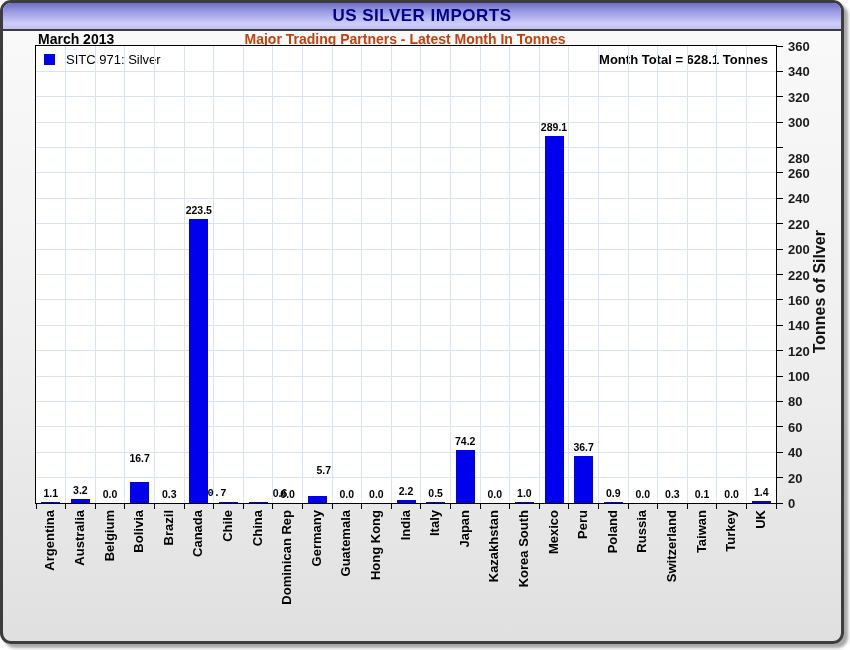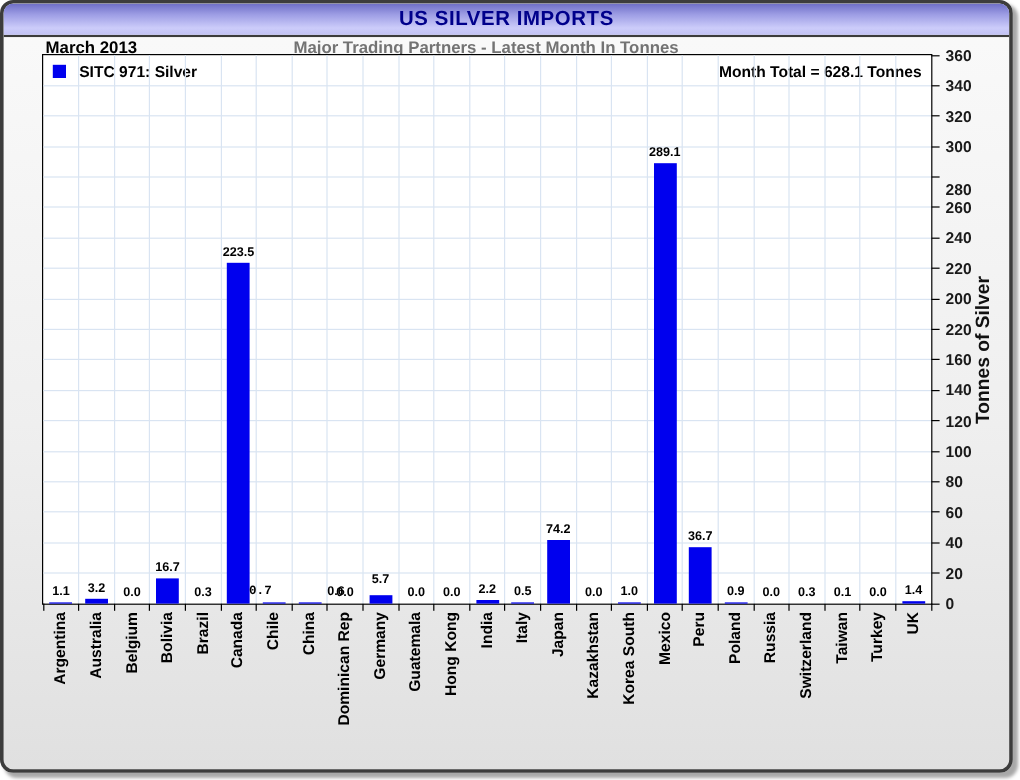--- a/index.html
+++ b/index.html
@@ -5,33 +5,33 @@
   html,body{margin:0;padding:0;}
   body{width:850px;height:650px;overflow:hidden;background:#ffffff;font-family:"Liberation Sans",sans-serif;}
   .canvas{position:relative;width:850px;height:650px;}
   .frame{position:absolute;left:0;top:0;width:838px;height:638px;border:3px solid #3c3c3c;border-radius:11px;
          background:linear-gradient(180deg,#fafafa 0%,#efefef 55%,#e0e0e0 100%);box-shadow:4px 4px 3px #a8a8a8;}
   .titlebar{position:absolute;left:3px;top:3px;width:838px;height:26px;border-radius:8px 8px 0 0;
             background:linear-gradient(180deg,#6e6ec6 0%,#9d9de4 35%,#ccccfa 78%,#c2c2f4 100%);
             border-bottom:2px solid #3c3c3c;text-align:center;line-height:26px;
             font-size:17px;font-weight:bold;color:#00008b;letter-spacing:0.5px;}
   .date{position:absolute;left:38px;top:31px;font-size:14px;font-weight:bold;color:#000;}
-  .subtitle{position:absolute;left:35px;top:31px;width:740px;text-align:center;font-size:14px;font-weight:bold;color:#737373;}
+  .subtitle{position:absolute;left:35px;top:31px;width:740px;text-align:center;font-size:14px;font-weight:bold;color:#c2410c;}
   .plot{position:absolute;left:35px;top:45px;width:740px;height:457px;background:#ffffff;border:1px solid #000;}
   .hgrid{position:absolute;left:0;width:740px;height:1px;background:#d9e4f2;}
   .vgrid{position:absolute;top:0;height:457px;width:1px;background:#d9e4f2;}
   .bar{position:absolute;bottom:0;width:19px;background:#0000ee;}
   .vlabel{position:absolute;transform:translateX(-50%);font-size:10.5px;font-weight:bold;color:#000;white-space:nowrap;}
   .xtick{position:absolute;top:457px;width:1px;height:6px;background:#000;}
   .ytick{position:absolute;left:740px;width:7px;height:1px;background:#000;}
   .ynum{position:absolute;left:752px;transform:translateY(-50%);font-size:13px;font-weight:bold;color:#1a1a1a;}
   .xlabel{position:absolute;top:464px;writing-mode:vertical-rl;transform:rotate(180deg);
           font-size:13px;font-weight:bold;color:#000;white-space:nowrap;}
   .legend{position:absolute;left:8px;top:6px;display:flex;align-items:center;gap:11px;
-          font-size:13px;font-weight:bold;color:#000;}
+          font-size:13px;font-weight:normal;color:#000;}
   .swatch{width:11px;height:11px;background:#0000ee;display:inline-block;}
   .month-total{position:absolute;right:8px;top:6px;font-size:13px;font-weight:bold;color:#000;}
   .yaxis-title{position:absolute;left:811px;top:230px;writing-mode:vertical-rl;transform:rotate(180deg);
                font-size:16px;font-weight:bold;color:#111;}
   .footer{position:absolute;left:0;top:621px;width:844px;text-align:center;font-size:14px;font-weight:bold;color:#00008b;}
 </style>
 </head>
 <body>
 
 <div class="canvas">
@@ -93,37 +93,37 @@
       <div class="vgrid" style="left: 709.9px;"></div>
       <div class="bar" style="left: 5.3px; height: 1px; background: rgb(0, 0, 238);"></div>
       <div class="vlabel" style="left: 14.8px; bottom: 4px;">1.1</div>
       <div class="xlabel" style="left: 6.3px;">Argentina</div>
       <div class="bar" style="left: 34.9px; height: 4px; background: rgb(0, 0, 238);"></div>
       <div class="vlabel" style="left: 44.4px; bottom: 7px;">3.2</div>
       <div class="xlabel" style="left: 35.9px;">Australia</div>
       <div class="vlabel" style="left: 74px; bottom: 3px;">0.0</div>
       <div class="xlabel" style="left: 65.5px;">Belgium</div>
       <div class="bar" style="left: 94.1px; height: 21px; background: rgb(0, 0, 238);"></div>
-      <div class="vlabel" style="left: 103.6px; bottom: 24px;">16.7</div>
+      <div class="vlabel" style="left: 103.6px; bottom: 39px;">16.7</div>
       <div class="xlabel" style="left: 95.1px;">Bolivia</div>
       <div class="vlabel" style="left: 133.2px; bottom: 3px;">0.3</div>
       <div class="xlabel" style="left: 124.7px;">Brazil</div>
       <div class="bar" style="left: 153.3px; height: 284px; background: rgb(0, 0, 238);"></div>
       <div class="vlabel" style="left: 162.8px; bottom: 287px;">223.5</div>
       <div class="xlabel" style="left: 154.3px;">Canada</div>
       <div class="bar" style="left: 182.9px; height: 1px; background: rgb(0, 0, 238);"></div>
       <div class="vlabel" style="left: 181px; bottom: 4px; font-family: Liberation Mono, monospace;">0.7</div>
       <div class="xlabel" style="left: 183.9px;">Chile</div>
       <div class="bar" style="left: 212.5px; height: 1px; background: rgb(0, 0, 238);"></div>
       <div class="vlabel" style="left: 222px; bottom: 4px; padding-left: 44px;">0.6</div>
       <div class="xlabel" style="left: 213.5px;">China</div>
       <div class="vlabel" style="left: 251.6px; bottom: 3px;">0.0</div>
       <div class="xlabel" style="left: 243.1px;">Dominican Rep</div>
       <div class="bar" style="left: 271.7px; height: 7px; background: rgb(0, 0, 238);"></div>
-      <div class="vlabel" style="left: 281.2px; bottom: 14px;">5.7</div>
+      <div class="vlabel" style="left: 281.2px; bottom: 27px; padding-left: 13px;">5.7</div>
       <div class="xlabel" style="left: 272.7px;">Germany</div>
       <div class="vlabel" style="left: 310.8px; bottom: 3px;">0.0</div>
       <div class="xlabel" style="left: 302.3px;">Guatemala</div>
       <div class="vlabel" style="left: 340.4px; bottom: 3px;">0.0</div>
       <div class="xlabel" style="left: 331.9px;">Hong Kong</div>
       <div class="bar" style="left: 360.5px; height: 3px; background: rgb(0, 0, 238);"></div>
       <div class="vlabel" style="left: 370px; bottom: 6px;">2.2</div>
       <div class="xlabel" style="left: 361.5px;">India</div>
       <div class="bar" style="left: 390.1px; height: 1px; background: rgb(0, 0, 238);"></div>
       <div class="vlabel" style="left: 399.6px; bottom: 4px;">0.5</div>

